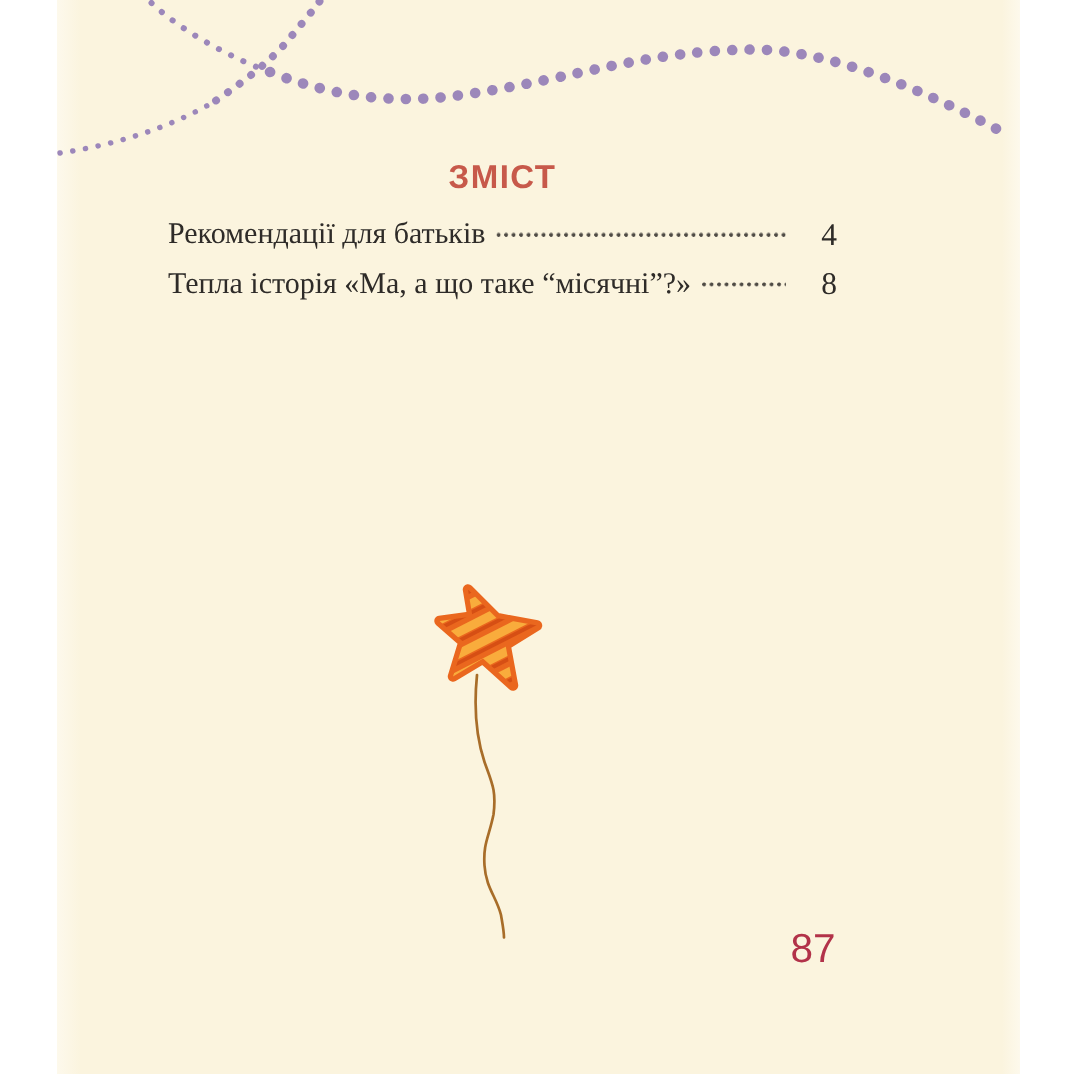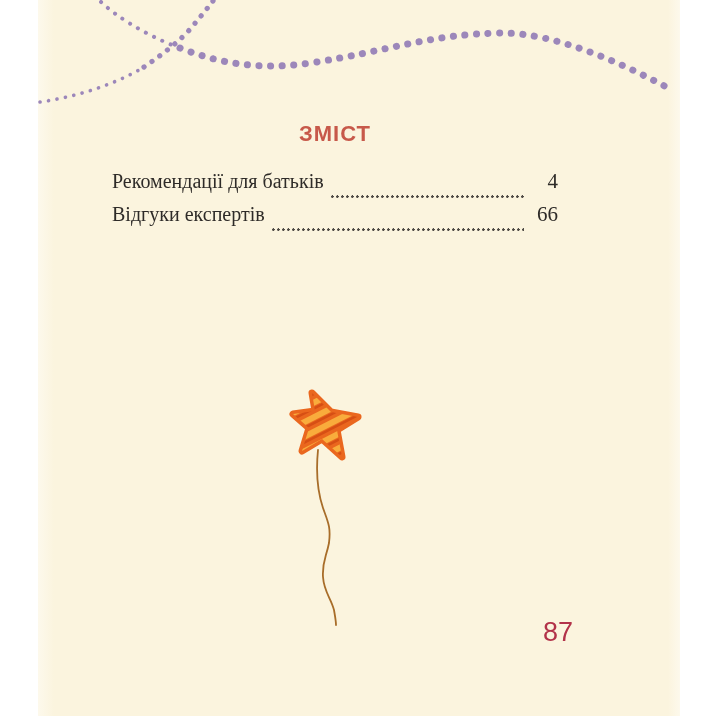--- a/index.html
+++ b/index.html
@@ -24,41 +24,41 @@
   }
   .decor-svg{position:absolute;left:0;top:0;width:720px;height:720px;pointer-events:none;}
   .dots{fill:none;stroke:var(--dots-purple);stroke-linecap:round;}
   .star-base{fill:var(--star-orange);stroke:var(--star-orange);stroke-width:7;stroke-linejoin:round;}
   .stripe{fill:var(--star-stripe);}
   .stripe-dark{fill:var(--star-stripe-dark);}
   .balloon-string{fill:none;stroke:var(--star-string);stroke-width:1.8;stroke-linecap:round;}
 
   .toc-block{position:absolute;left:112px;top:103px;width:446px;}
   .contents-title{
-    margin:16px;text-align:center;height:30px;
+    margin:0;text-align:center;height:30px;
     font-family:"Liberation Sans","DejaVu Sans",sans-serif;
     font-size:22px;line-height:30px;font-weight:700;letter-spacing:1px;
     color:var(--title-red);
   }
   .toc-list{margin-top:7px;}
   .toc-row{
-    display:flex;align-items:flex-end;height:33px;
+    display:flex;align-items:center;height:33px;
     font-size:20px;line-height:33px;color:var(--text-dark);
     white-space:nowrap;
   }
   .toc-label{flex:0 0 auto;}
   .leader{
     flex:1 1 auto;display:inline-block;height:3px;min-width:20px;
     margin:0 4px 0 7px;
     background-image:radial-gradient(circle at 1.4px 1.6px,var(--leader-dot) 1.1px,rgba(0,0,0,0) 1.5px);
     background-size:5px 3px;background-repeat:repeat-x;background-position:left bottom;
   }
   .toc-page{flex:0 0 30px;text-align:right;font-size:21px;}
   .folio{
-    position:absolute;left:543px;top:616px;
+    position:absolute;left:527px;top:616px;
     font-family:"Liberation Sans","DejaVu Sans",sans-serif;
     font-size:27px;line-height:32px;color:var(--folio-red);
   }
 </style>
 </head>
 <body>
 
 <div class="canvas">
   <div class="paper"></div>
 
@@ -103,21 +103,21 @@
 
   <div class="toc-block">
     <h1 class="contents-title">ЗМІСТ</h1>
     <div class="toc-list">
       <div class="toc-row">
         <span class="toc-label">Рекомендації для батьків</span>
         <span class="leader"></span>
         <span class="toc-page">4</span>
       </div>
       <div class="toc-row">
-        <span class="toc-label">Відгуки експертів</span>
+        <span class="toc-label">Тепла історія «Ма, а що таке “місячні”?»</span>
         <span class="leader"></span>
-        <span class="toc-page">66</span>
+        <span class="toc-page">8</span>
       </div>
     </div>
   </div>
 
   <div class="folio">87</div>
 </div>
 
 </body></html>

